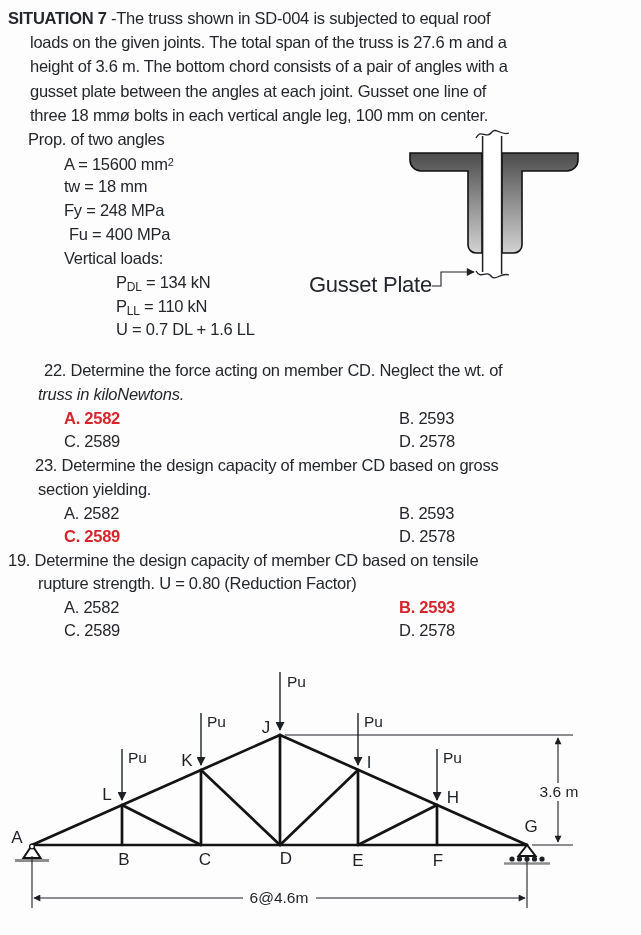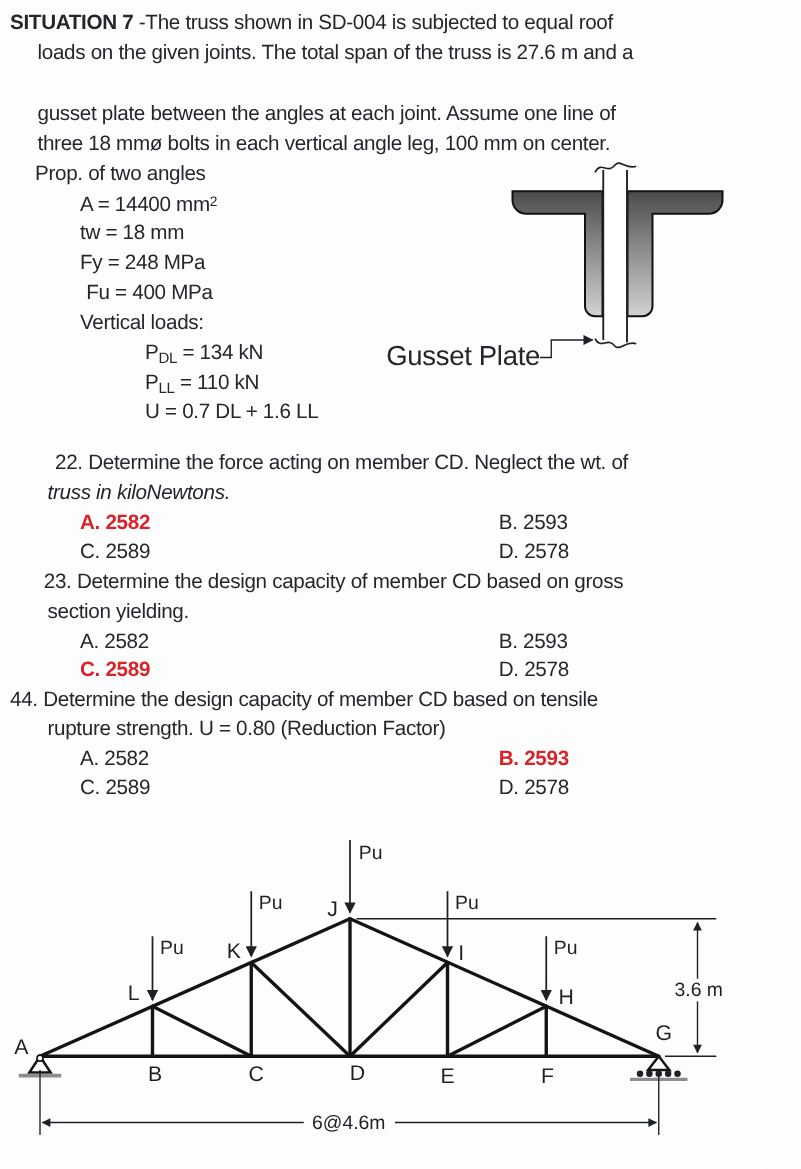--- a/index.html
+++ b/index.html
@@ -17,25 +17,26 @@
   .thin{stroke:#1d2126;stroke-width:1.1;fill:none;}
   .loadline{stroke:#1d2126;stroke-width:1.4;fill:none;}
 </style>
 </head>
 <body>
 
 <div class="page">
 
   <div class="tl" style="left:8px;top:8px;"><span class="b">SITUATION 7</span><span>&nbsp;</span><span>-The truss shown in SD-004 is subjected to equal roof</span></div>
   <div class="tl" style="left:30px;top:32px;">loads on the given joints. The total span of the truss is 27.6 m and a</div>
-  <div class="tl" style="left:30px;top:81px;">gusset plate between the angles at each joint. Assume one line of</div>
+  <div class="tl" style="left:30px;top:56px;">height of 3.6 m. The bottom chord consists of a pair of angles with a</div>
+  <div class="tl" style="left:30px;top:81px;">gusset plate between the angles at each joint. Gusset one line of</div>
   <div class="tl" style="left:30px;top:105px;">three 18 mmø  bolts in each vertical angle leg, 100 mm on center.</div>
   <div class="tl" style="left:28px;top:129px;">Prop. of two angles</div>
 
-  <div class="tl" style="left:64px;top:152px;"><span>A = 14400 mm</span><sup>2</sup></div>
+  <div class="tl" style="left:64px;top:152px;"><span>A = 15600 mm</span><sup>2</sup></div>
   <div class="tl" style="left:64px;top:176px;">tw = 18 mm</div>
   <div class="tl" style="left:64px;top:200px;">Fy = 248 MPa</div>
   <div class="tl" style="left:69px;top:224px;">Fu = 400 MPa</div>
   <div class="tl" style="left:64px;top:248px;">Vertical loads:</div>
   <div class="tl" style="left:116px;top:272px;"><span>P</span><sub>DL</sub><span> = 134 kN</span></div>
   <div class="tl" style="left:116px;top:296px;"><span>P</span><sub>LL</sub><span> = 110 kN</span></div>
   <div class="tl" style="left:116px;top:319px;">U = 0.7 DL + 1.6 LL</div>
 
   <svg style="position:absolute;left:395px;top:125px;" width="200" height="168" viewBox="395 125 200 168">
     <defs>
@@ -70,21 +71,21 @@
   <div class="tl" style="left:64px;top:431px;">C. 2589</div>
   <div class="tl" style="left:399px;top:431px;">D. 2578</div>
 
   <div class="tl" style="left:8px;top:455px;margin-left:27px;"><span>23.</span>&nbsp;<span>Determine the design capacity of member CD based on gross</span></div>
   <div class="tl" style="left:38px;top:479px;">section yielding.</div>
   <div class="tl" style="left:64px;top:503px;">A. 2582</div>
   <div class="tl" style="left:399px;top:503px;">B. 2593</div>
   <div class="tl red" style="left:64px;top:526px;">C. 2589</div>
   <div class="tl" style="left:399px;top:526px;">D. 2578</div>
 
-  <div class="tl" style="left:8px;top:550px;"><span>44.</span>&nbsp;<span>Determine the design capacity of member CD based on tensile</span></div>
+  <div class="tl" style="left:8px;top:550px;"><span>19.</span>&nbsp;<span>Determine the design capacity of member CD based on tensile</span></div>
   <div class="tl" style="left:38px;top:573px;">rupture strength.  U = 0.80 (Reduction Factor)</div>
   <div class="tl" style="left:64px;top:597px;">A. 2582</div>
   <div class="tl red" style="left:399px;top:597px;">B. 2593</div>
   <div class="tl" style="left:64px;top:620px;">C. 2589</div>
   <div class="tl" style="left:399px;top:620px;">D. 2578</div>
 
   <svg style="position:absolute;left:0;top:655px;" width="641" height="280" viewBox="0 655 641 280">
     <defs>
       <marker id="arrHead" viewBox="0 0 10 10" refX="9" refY="5" markerWidth="10" markerHeight="9" markerUnits="userSpaceOnUse" orient="auto-start-reverse">
           <path d="M0,0 L10,5 L0,10 Z" fill="#1d2126"></path>

